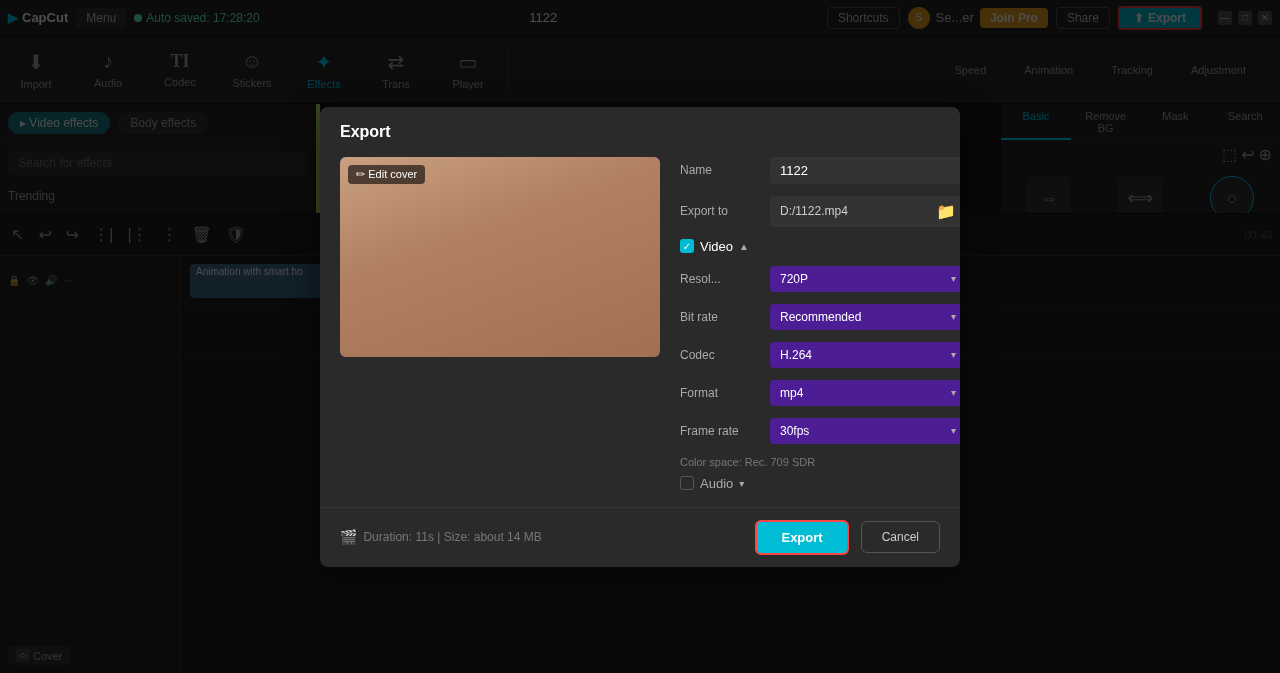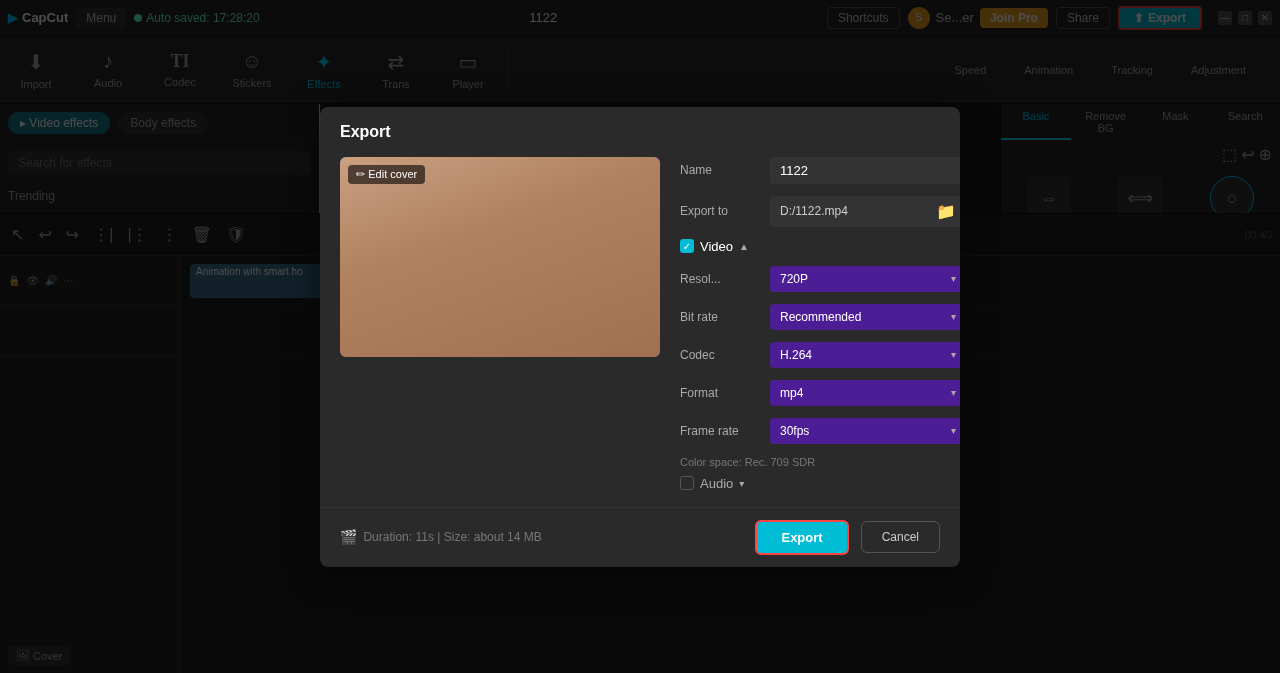--- a/index.html
+++ b/index.html
@@ -23,21 +23,21 @@
     .wc { width: 14px; height: 14px; border-radius: 2px; background: #555; cursor: pointer; display: flex; align-items: center; justify-content: center; font-size: 10px; color: #ccc; }
 
     
     .toolbar { display: flex; align-items: center; background: #2a2a2a; height: 68px; border-bottom: 1px solid #111; }
     .toolbar-item { display: flex; flex-direction: column; align-items: center; justify-content: center; width: 72px; height: 68px; cursor: pointer; gap: 4px; color: #aaa; font-size: 11px; }
     .toolbar-item.active { color: #00d4ff; }
     .toolbar-icon { font-size: 20px; }
     .toolbar-divider { width: 1px; height: 40px; background: #444; margin: 0 4px; }
 
     
-    .left-panel { position: absolute; top: 104px; left: 0; width: 320px; bottom: 460px; background: #252525; border-right: 1px solid #bef264; overflow: hidden; }
+    .left-panel { position: absolute; top: 104px; left: 0; width: 320px; bottom: 460px; background: #252525; border-right: 4px solid #bef264; overflow: hidden; }
     .panel-tabs { display: flex; gap: 8px; padding: 8px; border-bottom: 1px solid #333; }
     .panel-tab { background: #333; border: none; color: #aaa; padding: 4px 12px; border-radius: 12px; cursor: pointer; font-size: 12px; }
     .panel-tab.active { background: #1a7a8a; color: #fff; }
     .search-bar { padding: 8px; }
     .search-input { width: 100%; background: #333; border: none; color: #ccc; padding: 5px 10px; border-radius: 4px; font-size: 12px; }
     .section-title { padding: 6px 8px; font-size: 12px; color: #aaa; }
     .effects-grid { display: grid; grid-template-columns: repeat(2, 1fr); gap: 8px; padding: 8px; }
 
     
     .right-panel { position: absolute; top: 104px; right: 0; width: 280px; bottom: 460px; background: #252525; border-left: 1px solid #111; }

